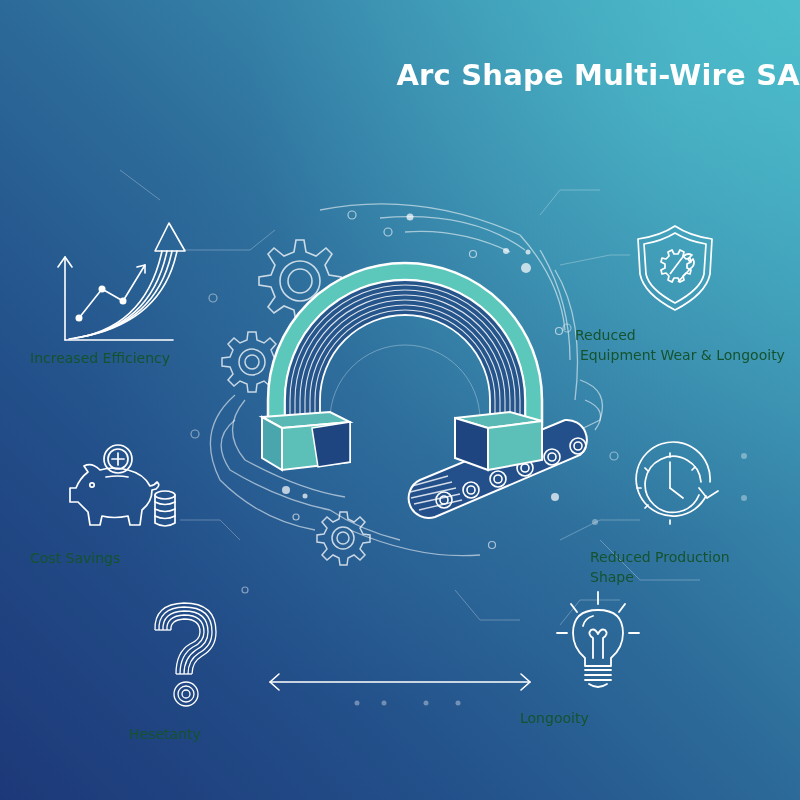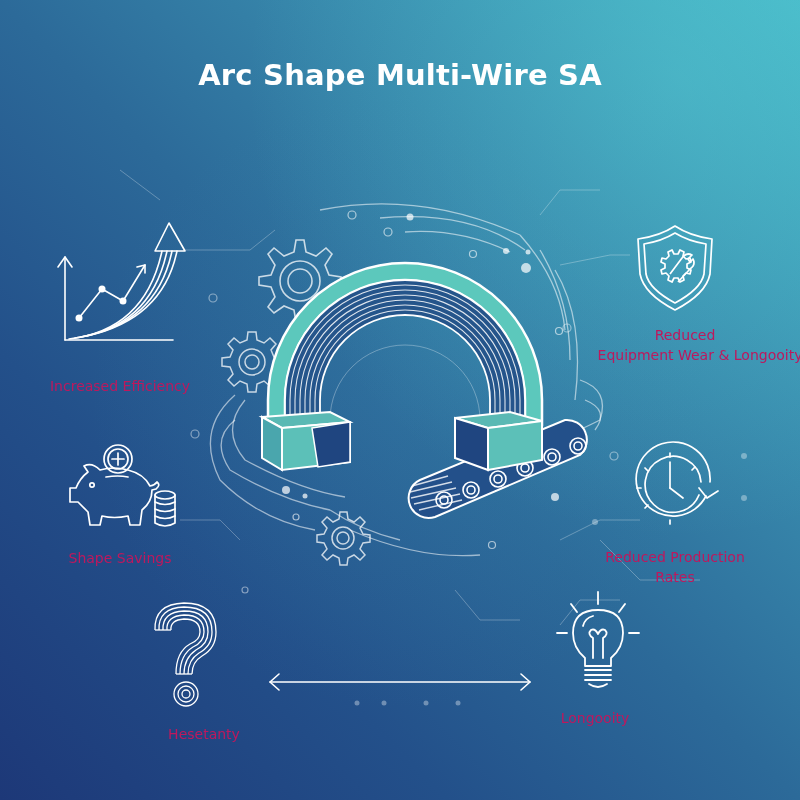--- a/index.html
+++ b/index.html
@@ -8,25 +8,25 @@
       font-family: "DejaVu Sans", sans-serif;
       background: linear-gradient(225deg, #47b8c8 0%, #3a8fb0 25%, #2c6a99 50%, #23508a 72%, #1d3878 100%);
     }
     .glow {
       position: absolute; inset: 0;
       background: radial-gradient(ellipse at 85% 10%, rgba(90,210,215,0.35) 0%, rgba(90,210,215,0) 45%),
                   radial-gradient(ellipse at 50% 50%, rgba(60,140,180,0.18) 0%, rgba(60,140,180,0) 55%);
       pointer-events: none;
     }
     .title {
-      position: absolute; left: 0; top: 58px; width: 800px; text-align: center;
+      position: absolute; left: 0; top: 58px; width: 800px; text-align: right;
       color: #ffffff; font-size: 29px; font-weight: bold; letter-spacing: 0.2px;
     }
     .label {
-      position: absolute; color: #be185d; font-size: 14px; text-align: center;
+      position: absolute; color: #14532d; font-size: 14px; 
       line-height: 20px; white-space: nowrap;
     }
     svg.layer { position: absolute; left: 0; top: 0; }
     .icon { position: absolute; }
   </style>
 </head>
 <body>
 
 <div class="glow"></div>
 
@@ -178,21 +178,21 @@
     <path d="M 26 122 Q 102 108 117 36"></path>
     <path d="M 32 121 Q 108 104 122 36"></path>
     <polygon points="100,36 114,8 130,36"></polygon>
   </g>
   <g fill="#ffffff">
     <circle cx="24" cy="103" r="3.5"></circle>
     <circle cx="47" cy="74" r="3.5"></circle>
     <circle cx="68" cy="86" r="3.5"></circle>
   </g>
 </svg>
-<div class="label" style="left:30px;top:376px;width:180px">Increased Efficiency</div>
+<div class="label" style="left:30px;top:348px;width:180px">Increased Efficiency</div>
 
 <svg class="icon" style="left:630px;top:222px" width="90" height="90" viewBox="0 0 90 90">
   <g fill="none" stroke="#ffffff" stroke-width="1.7" stroke-linejoin="round">
     <path d="M 45 4 Q 60 14 82 17 L 80 52 Q 76 72 45 88 Q 14 72 10 52 L 8 17 Q 30 14 45 4 Z"></path>
     <path d="M 45 11 Q 58 19 76 22 L 74 52 Q 71 67 45 81 Q 19 67 16 52 L 14 22 Q 32 19 45 11 Z"></path>
     <path d="M 38 30 L 42 28 L 44 32 L 48 32 L 50 28 L 54 30 L 53 34 L 56 37 L 60 36 L 61 40 L 57 42 L 57 46 L 61 48 L 60 52 L 56 51 L 53 54 L 54 58 L 50 60 L 48 56 L 44 56 L 42 60 L 38 58 L 39 54 L 36 51 L 32 52 L 31 48 L 35 46 L 35 42 L 31 40 L 32 36 L 36 37 L 39 34 Z"></path>
     <path d="M 40 52 L 52 36 Q 56 30 62 33 L 58 37 L 60 40 L 63 37 Q 66 43 60 47 L 48 60"></path>
   </g>
 </svg>
 <div class="label" style="left:575px;top:325px;width:220px">Reduced</div>
@@ -207,39 +207,39 @@
     <path d="M 26 32 L 22 26 Q 30 22 38 30 Q 52 26 66 30 Q 82 34 88 46 Q 93 45 95 42 Q 99 45 94 49 L 90 50 Q 90 62 80 70 L 78 85 L 68 85 L 66 76 Q 52 79 40 76 L 38 85 L 28 85 L 26 72 Q 20 66 16 62 L 8 62 L 8 48 L 14 48 Q 18 38 26 32 Z"></path>
     <path d="M 44 37 Q 56 35 66 37"></path>
     <circle cx="30" cy="45" r="2.2"></circle>
     <ellipse cx="103" cy="55" rx="10" ry="4"></ellipse>
     <path d="M 93 55 L 93 83 Q 103 89 113 83 L 113 55"></path>
     <path d="M 93 62 Q 103 67 113 62"></path>
     <path d="M 93 69 Q 103 74 113 69"></path>
     <path d="M 93 76 Q 103 81 113 76"></path>
   </g>
 </svg>
-<div class="label" style="left:30px;top:548px;width:180px">Shape Savings</div>
+<div class="label" style="left:30px;top:548px;width:180px">Cost Savings</div>
 
 <svg class="icon" style="left:630px;top:440px" width="100" height="100" viewBox="0 0 100 100">
   <g fill="none" stroke="#ffffff" stroke-width="1.7" stroke-linecap="round" stroke-linejoin="round">
     <path d="M 76 56 A 37 37 0 1 1 80 42"></path>
     <path d="M 69 55 A 28 28 0 1 1 71 42"></path>
     <polyline points="69,48 77,58 88,51"></polyline>
     <line x1="40" y1="22" x2="40" y2="48"></line>
     <line x1="40" y1="48" x2="53" y2="58"></line>
     <line x1="40" y1="13" x2="40" y2="17"></line>
     <line x1="40" y1="80" x2="40" y2="84"></line>
     <line x1="7" y1="48" x2="11" y2="48"></line>
     <line x1="15" y1="28" x2="18" y2="31"></line>
     <line x1="15" y1="68" x2="18" y2="65"></line>
     <line x1="62" y1="30" x2="65" y2="27"></line>
   </g>
 </svg>
 <div class="label" style="left:590px;top:547px;width:170px">Reduced Production</div>
-<div class="label" style="left:590px;top:567px;width:170px">Rates</div>
+<div class="label" style="left:590px;top:567px;width:170px">Shape</div>
 
 <svg class="icon" style="left:150px;top:598px" width="80" height="115" viewBox="0 0 80 115">
   <g fill="none" stroke="#ffffff" stroke-width="1.3">
     <path d="M 5 32 Q 4 6 34 5 Q 66 5 66 34 Q 66 50 52 58 Q 42 64 42 76"></path>
     <path d="M 9 32 Q 8 10 34 9 Q 62 9 62 34 Q 62 48 49 55 Q 38 62 38 76"></path>
     <path d="M 13 32 Q 12 14 34 13 Q 58 13 58 34 Q 58 46 46 52 Q 34 60 34 76"></path>
     <path d="M 17 32 Q 16 18 34 17 Q 54 17 54 34 Q 54 44 43 49 Q 30 57 30 76"></path>
     <path d="M 21 32 Q 20 22 34 21 Q 50 21 50 34 Q 50 42 40 46 Q 26 54 26 76"></path>
     <line x1="5" y1="32" x2="21" y2="32"></line>
     <line x1="26" y1="76" x2="42" y2="76"></line>

